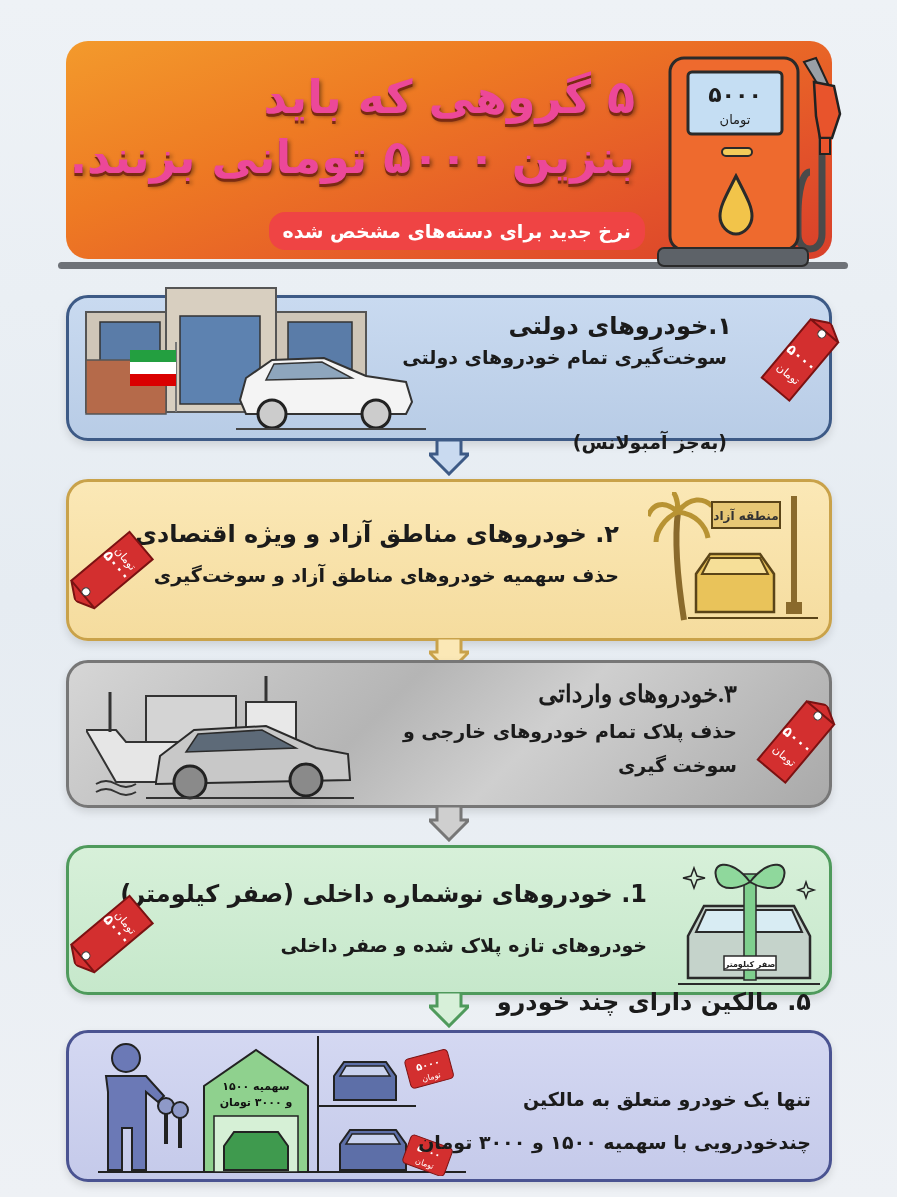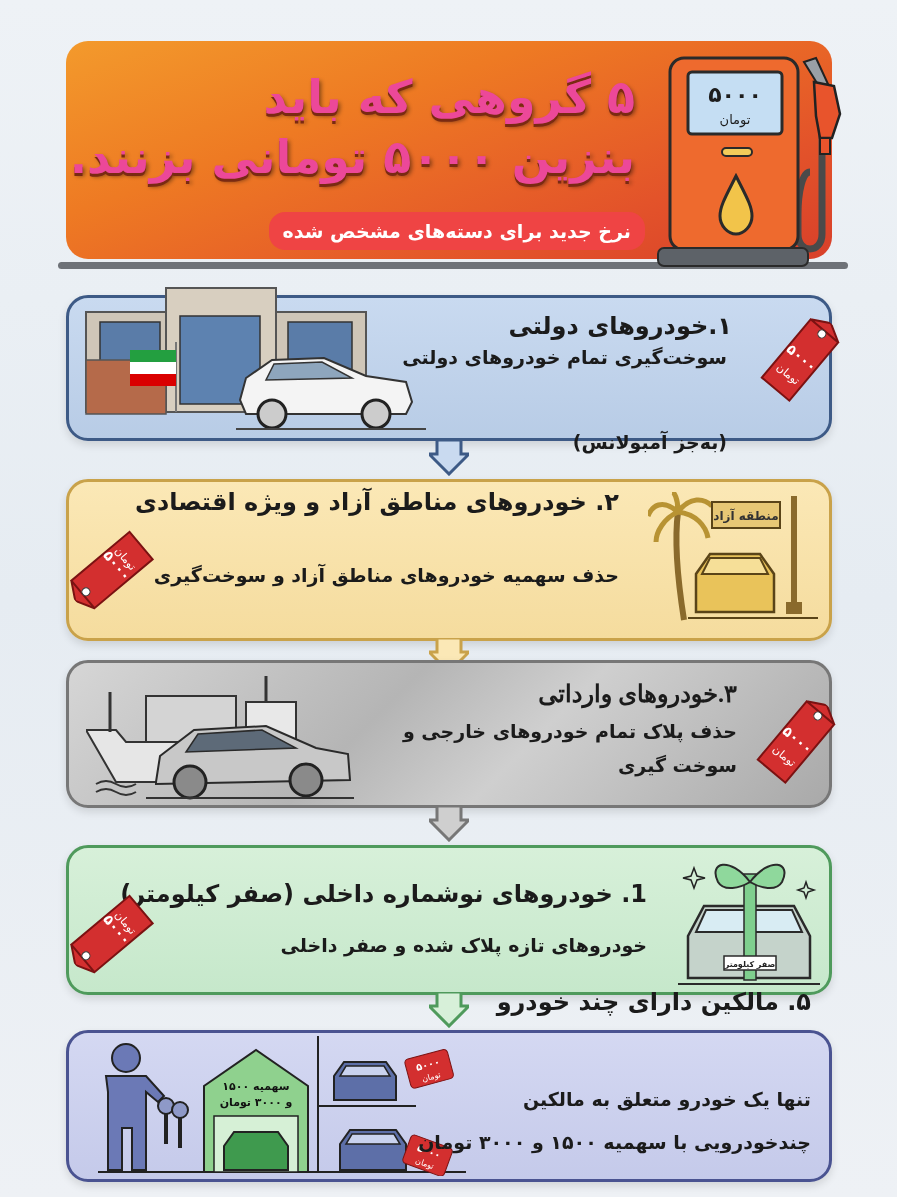--- a/index.html
+++ b/index.html
@@ -141,21 +141,21 @@
     <path d="M30 20 C14 6 4 14 0 24 M30 20 C16 26 8 40 8 50 M30 20 C42 4 56 6 64 14 M30 20 C48 22 58 34 60 46 M30 20 C30 6 26 0 24 0" stroke="#b89333" stroke-width="5" fill="none"></path>
     <rect x="64" y="10" width="68" height="26" fill="#e7c775" stroke="#5a4418" stroke-width="2"></rect>
     <text x="98" y="28" text-anchor="middle" font-size="12" font-weight="bold" fill="#333">منطقه آزاد</text>
     <line x1="146" y1="4" x2="146" y2="116" stroke="#8a6a2c" stroke-width="6"></line>
     <rect x="138" y="110" width="16" height="12" fill="#8a6a2c"></rect>
     <path d="M48 120 L48 82 L62 62 L112 62 L126 82 L126 120 Z" fill="#e9c35a" stroke="#5a4418" stroke-width="2.5"></path>
     <path d="M62 66 L112 66 L120 82 L54 82 Z" fill="#f6df98" stroke="#5a4418" stroke-width="2"></path>
     <line x1="40" y1="126" x2="170" y2="126" stroke="#5a4418" stroke-width="2"></line>
   </svg>
 </div>
-<div class="abs card-title" style="right:278px; top:488px;">۲. خودروهای مناطق آزاد و ویژه اقتصادی</div>
+<div class="abs card-title" style="right:278px; top:520px;">۲. خودروهای مناطق آزاد و ویژه اقتصادی</div>
 <div class="abs card-desc" style="right:278px; top:560px;">حذف سهمیه خودروهای مناطق آزاد و سوخت‌گیری</div>
 <div class="abs tag" style="left:64px; top:522px; transform:rotate(-130deg);">
   <svg width="96" height="96" viewBox="0 0 96 96">
     <path d="M30 10 L66 10 L66 86 L30 86 Z M30 10 L48 0 L66 10" fill="#d32f2f" stroke="#7b1212" stroke-width="2"></path>
     <circle cx="48" cy="14" r="4" fill="#fff" stroke="#333"></circle>
     <text x="48" y="50" text-anchor="middle" font-size="14" font-weight="bold" fill="#fff" transform="rotate(180 48 50)">۵۰۰۰</text>
     <text x="48" y="70" text-anchor="middle" font-size="11" fill="#fff" transform="rotate(180 48 66)">تومان</text>
   </svg>
 </div>
 <div class="abs arrow" style="left:429px; top:638px;">

